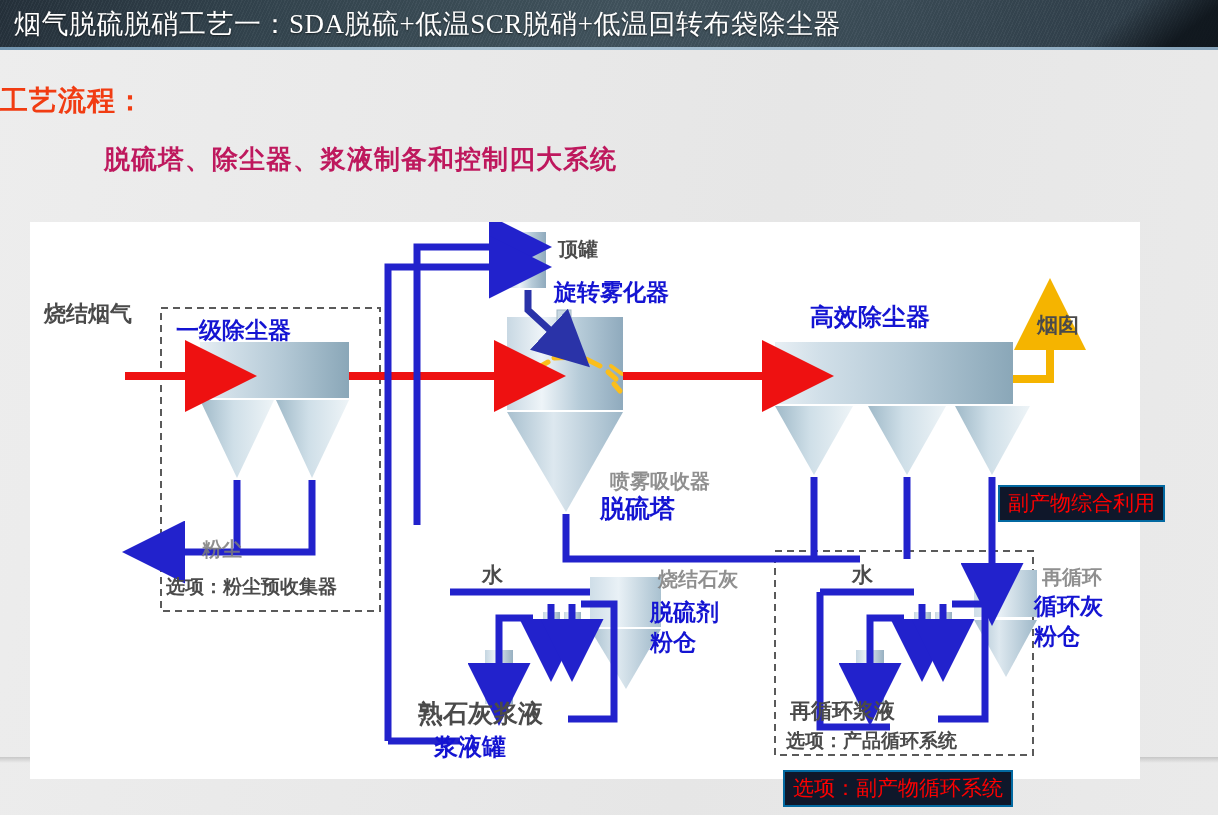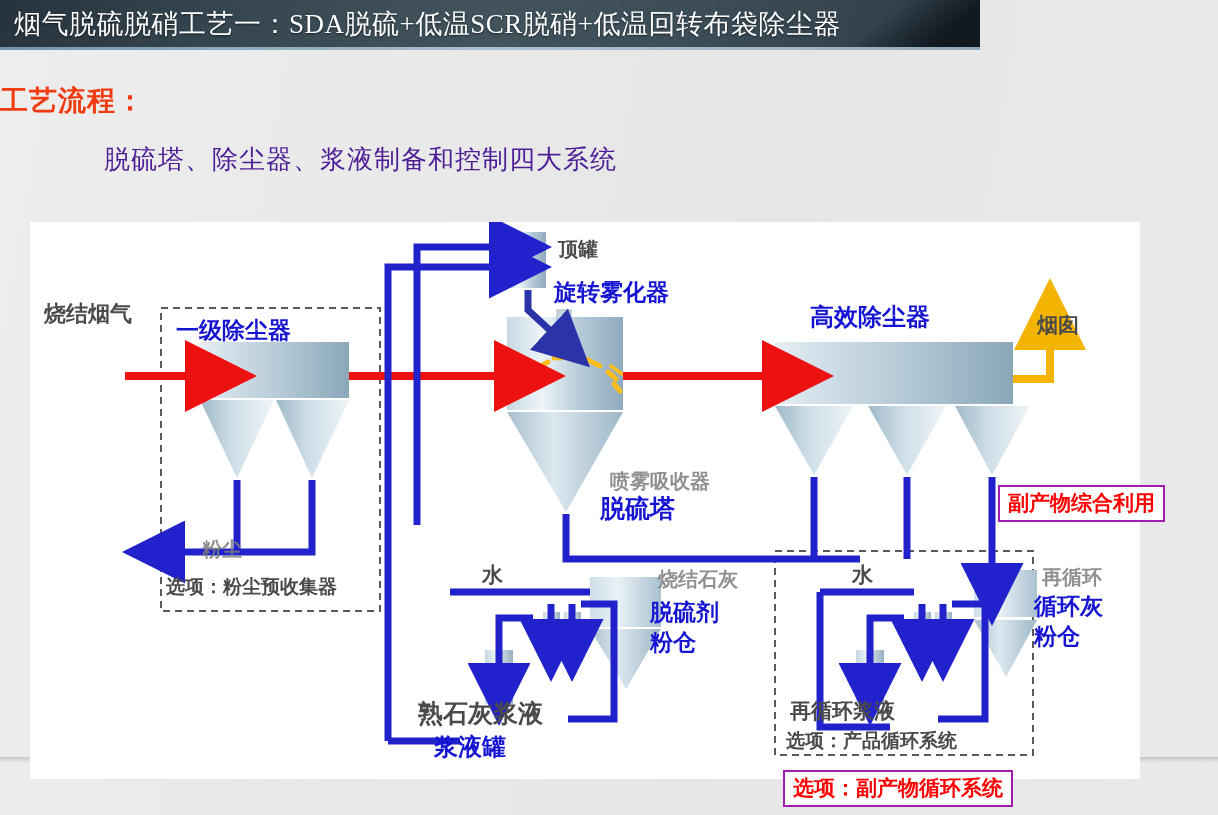--- a/index.html
+++ b/index.html
@@ -16,21 +16,21 @@
     position:absolute;left:0;top:0;width:1218px;height:815px;
     background:linear-gradient(100deg,#ededed 0%,#e9e9e9 35%,#e6e6e6 60%,#eaeaea 100%);
   }
   .slide-bg:after{
     content:"";position:absolute;left:0;top:757px;width:1218px;height:6px;
     background:linear-gradient(180deg,rgba(170,170,170,.55),rgba(170,170,170,0));
   }
 
   
   .titlebar{
-    position:absolute;left:0;top:0;width:980px;height:50px;
+    position:absolute;left:0;top:0;width:1218px;height:50px;
     background:
       repeating-linear-gradient(115deg, rgba(255,255,255,.035) 0px, rgba(255,255,255,.035) 1px, rgba(0,0,0,.03) 1px, rgba(0,0,0,.03) 3px),
       linear-gradient(110deg,#25313b 0%,#34454f 22%,#41535d 50%,#3b4c57 72%,#2c3a45 100%);
     box-sizing:border-box;
     overflow:hidden;
   }
   .titlebar:before{
     content:"";position:absolute;right:-40px;bottom:-70px;width:260px;height:150px;
     background:linear-gradient(150deg,rgba(0,0,0,0) 40%,rgba(12,18,24,.85) 60%);
     transform:rotate(-8deg);
@@ -49,41 +49,41 @@
   }
 
   
   .heading-1{
     position:absolute;left:0;top:82px;
     font-size:28px;font-weight:bold;color:#f13c12;white-space:nowrap;
     letter-spacing:1px;
   }
   .heading-2{
     position:absolute;left:104px;top:142px;
-    font-size:26px;font-weight:normal;color:#4c1d95;white-space:nowrap;
+    font-size:26px;font-weight:bold;color:#be185d;white-space:nowrap;
     letter-spacing:1px;
   }
 
   
   .diagram{
     position:absolute;left:30px;top:222px;width:1110px;height:557px;
     background:#ffffff;
   }
   .diagram svg{position:absolute;left:0;top:0;}
 
   
   .lbl{position:absolute;white-space:nowrap;line-height:1.12;}
   .lbl-blue{color:#1414d2;font-weight:bold;}
   .lbl-grey{color:#4a4a4a;font-weight:bold;font-family:"Liberation Serif","DejaVu Serif",serif;}
   .lbl-faint{color:#7c7c7c;font-weight:bold;font-family:"Liberation Serif","DejaVu Serif",serif;opacity:.85;}
 
   .redbox{
-    position:absolute;border:2px solid #a21caf;background:#ffffff;
+    position:absolute;border:2px solid #0369a1;background:#0f172a;
     padding:2px 8px 3px 8px;white-space:nowrap;
-    color:#fe0000;font-weight:bold;font-size:21px;
+    color:#fe0000;font-weight:normal;font-size:21px;
   }
 </style>
 </head>
 <body>
 
 <div class="slide-bg"></div>
 
 <div class="titlebar">
   <div class="title-text">烟气脱硫脱硝工艺一：SDA脱硫+低温SCR脱硝+低温回转布袋除尘器</div>
 </div>

